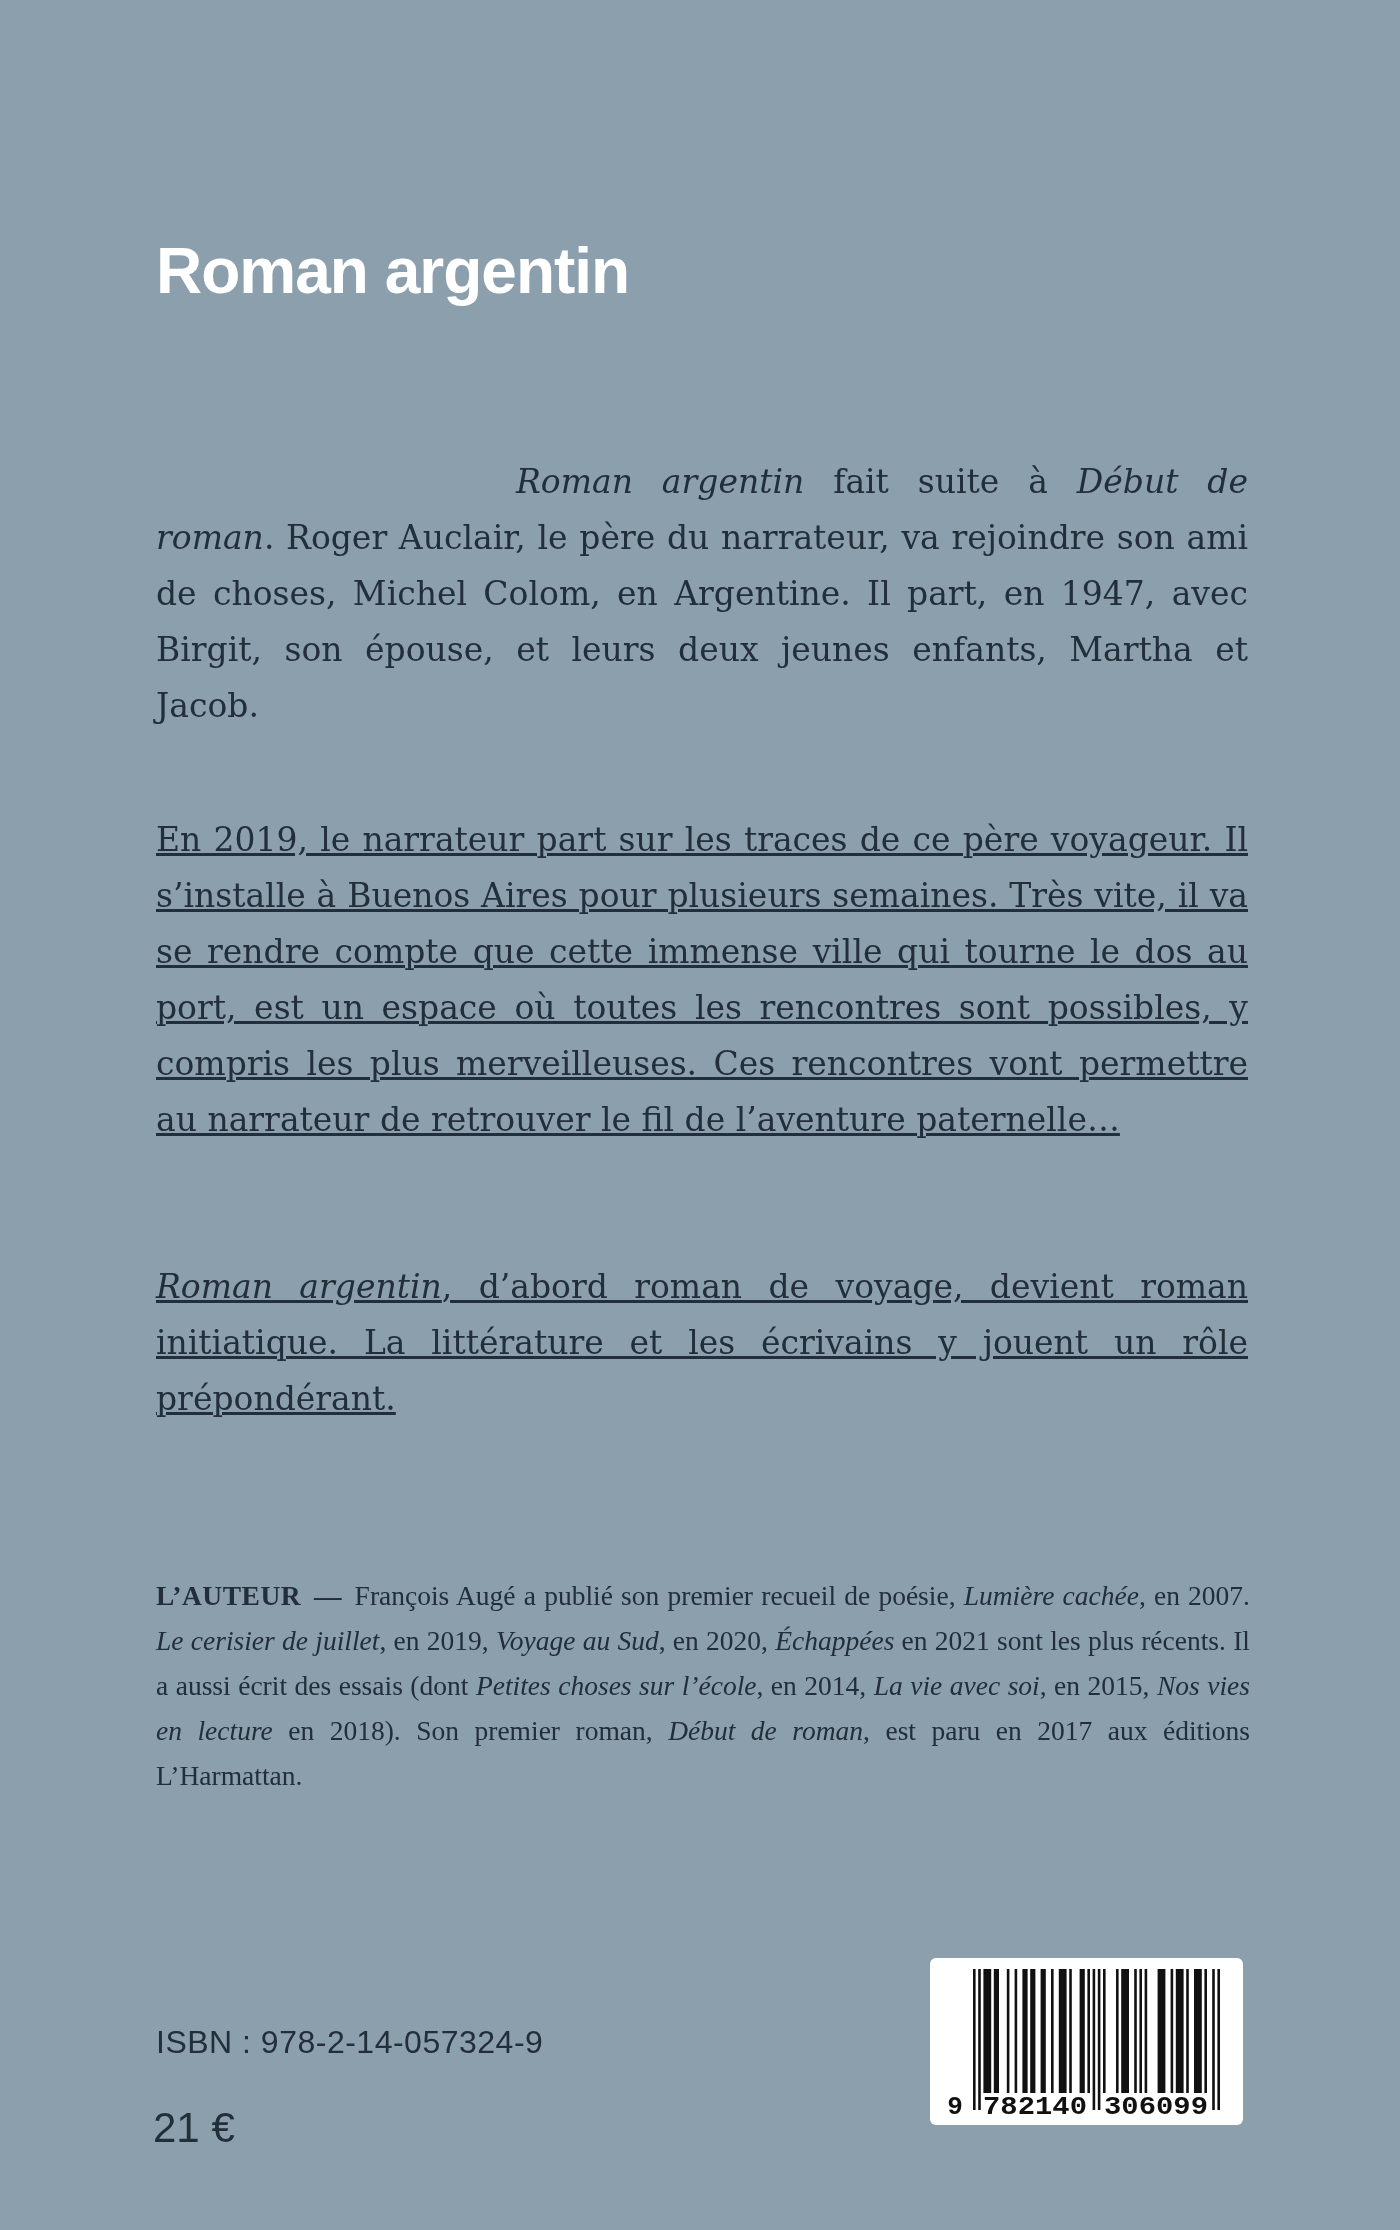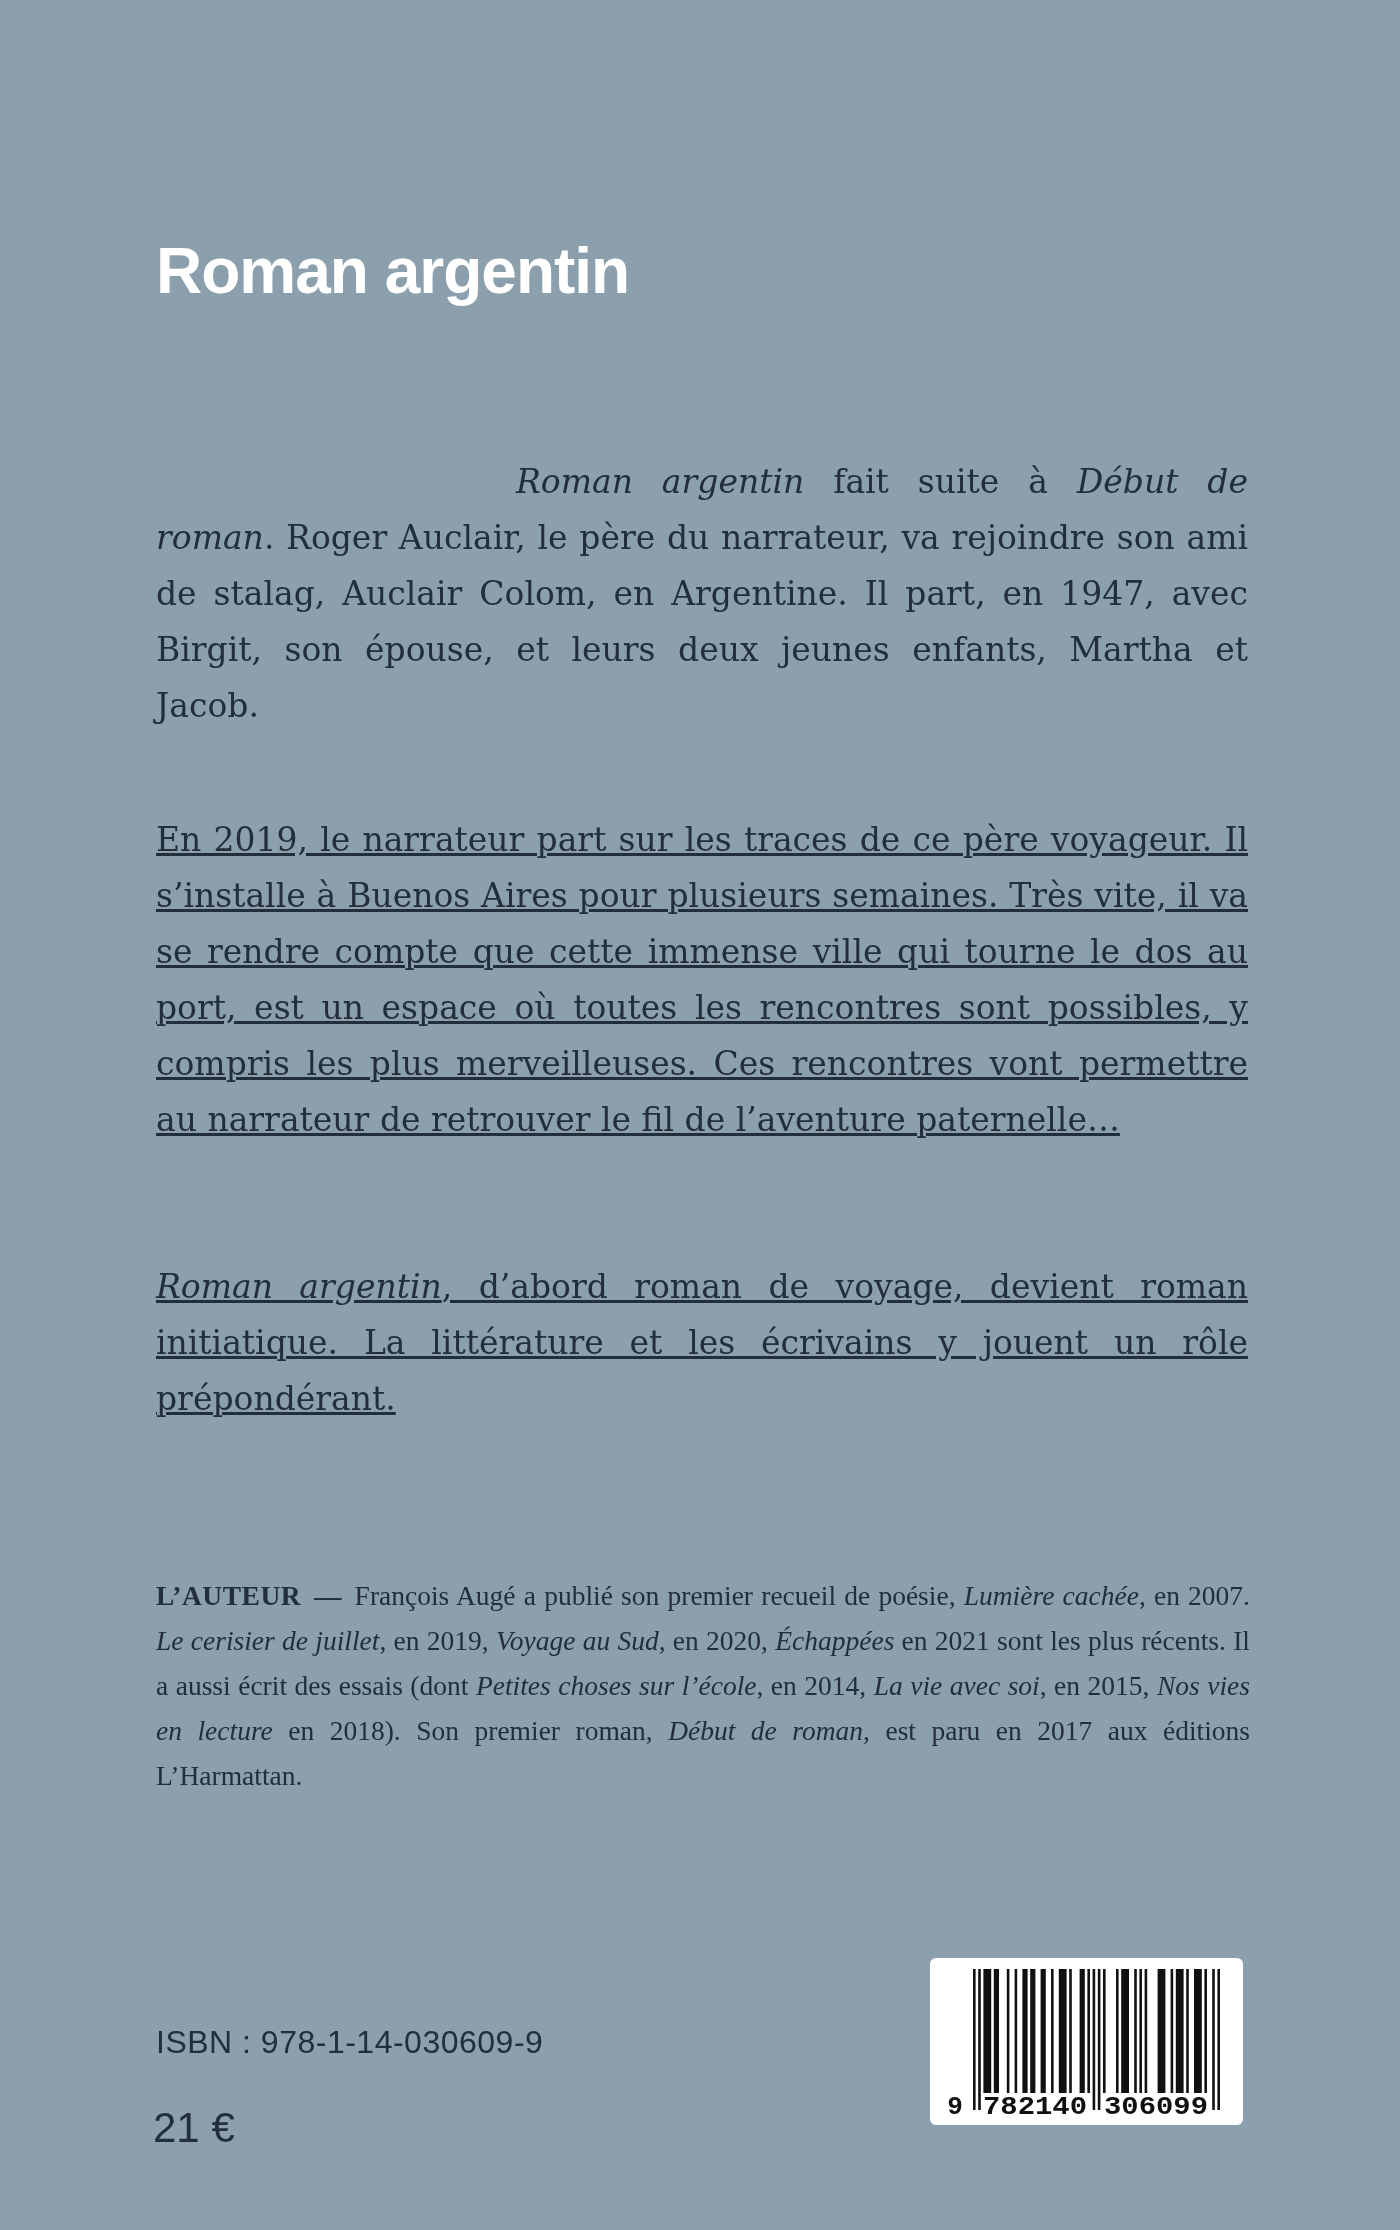--- a/index.html
+++ b/index.html
@@ -84,27 +84,27 @@
   }
   .barcode svg{display:block;width:313px;height:167px;}
 </style>
 </head>
 <body>
 
 <div class="cover">
 
   <h1 class="title">Roman argentin</h1>
 
-  <p class="body p1"><span class="it">Roman argentin</span><span> fait suite à </span><span class="it">Début de roman</span><span>. Roger Auclair, le père du narrateur, va rejoindre son ami de stalag, Auclair Colom, en Argentine. Il part, en 1947, avec Birgit, son épouse, et leurs deux jeunes enfants, Martha et Jacob.</span></p>
+  <p class="body p1"><span class="it">Roman argentin</span><span> fait suite à </span><span class="it">Début de roman</span><span>. Roger Auclair, le père du narrateur, va rejoindre son ami de choses, Michel Colom, en Argentine. Il part, en 1947, avec Birgit, son épouse, et leurs deux jeunes enfants, Martha et Jacob.</span></p>
   <p class="body p2"><span>En 2019, le narrateur part sur les traces de ce père voyageur. Il s’installe à Buenos Aires pour plusieurs semaines. Très vite, il va se rendre compte que cette immense ville qui tourne le dos au port, est un espace où toutes les rencontres sont possibles, y compris les plus merveilleuses. Ces rencontres vont permettre au narrateur de retrouver le fil de l’aventure paternelle…</span></p>
   <p class="body p3"><span class="it">Roman argentin</span><span>, d’abord roman de voyage, devient roman initiatique. La littérature et les écrivains y jouent un rôle prépondérant.</span></p>
 
   <p class="author"><span class="author-label">L’AUTEUR</span><span class="author-dash">—</span><span><span>François Augé a publié son premier recueil de poésie, </span><span class="it">Lumière cachée</span><span>, en 2007. </span><span class="it">Le cerisier de juillet</span><span>, en 2019, </span><span class="it">Voyage au Sud</span><span>, en 2020, </span><span class="it">Échappées</span><span> en 2021 sont les plus récents. Il a aussi écrit des essais (dont </span><span class="it">Petites choses sur l’école</span><span>, en 2014, </span><span class="it">La vie avec soi</span><span>, en 2015, </span><span class="it">Nos vies en lecture</span><span> en 2018). Son premier roman, </span><span class="it">Début de roman</span><span>, est paru en 2017 aux éditions L’Harmattan.</span></span></p>
 
-  <div class="isbn">ISBN : 978-1-14-030609-9</div>
+  <div class="isbn">ISBN : 978-2-14-057324-9</div>
   <div class="price">21 €</div>
 
   <div class="barcode">
     <svg id="barcode-svg" viewBox="0 0 313 167" xmlns="http://www.w3.org/2000/svg">
       <g id="bars">
           <rect x="43.00" y="11" width="2.60" height="141" fill="#111111"></rect>
           <rect x="48.20" y="11" width="2.60" height="141" fill="#111111"></rect>
           <rect x="53.40" y="11" width="7.80" height="124" fill="#111111"></rect>
           <rect x="63.80" y="11" width="5.20" height="124" fill="#111111"></rect>
           <rect x="76.80" y="11" width="2.60" height="124" fill="#111111"></rect>

